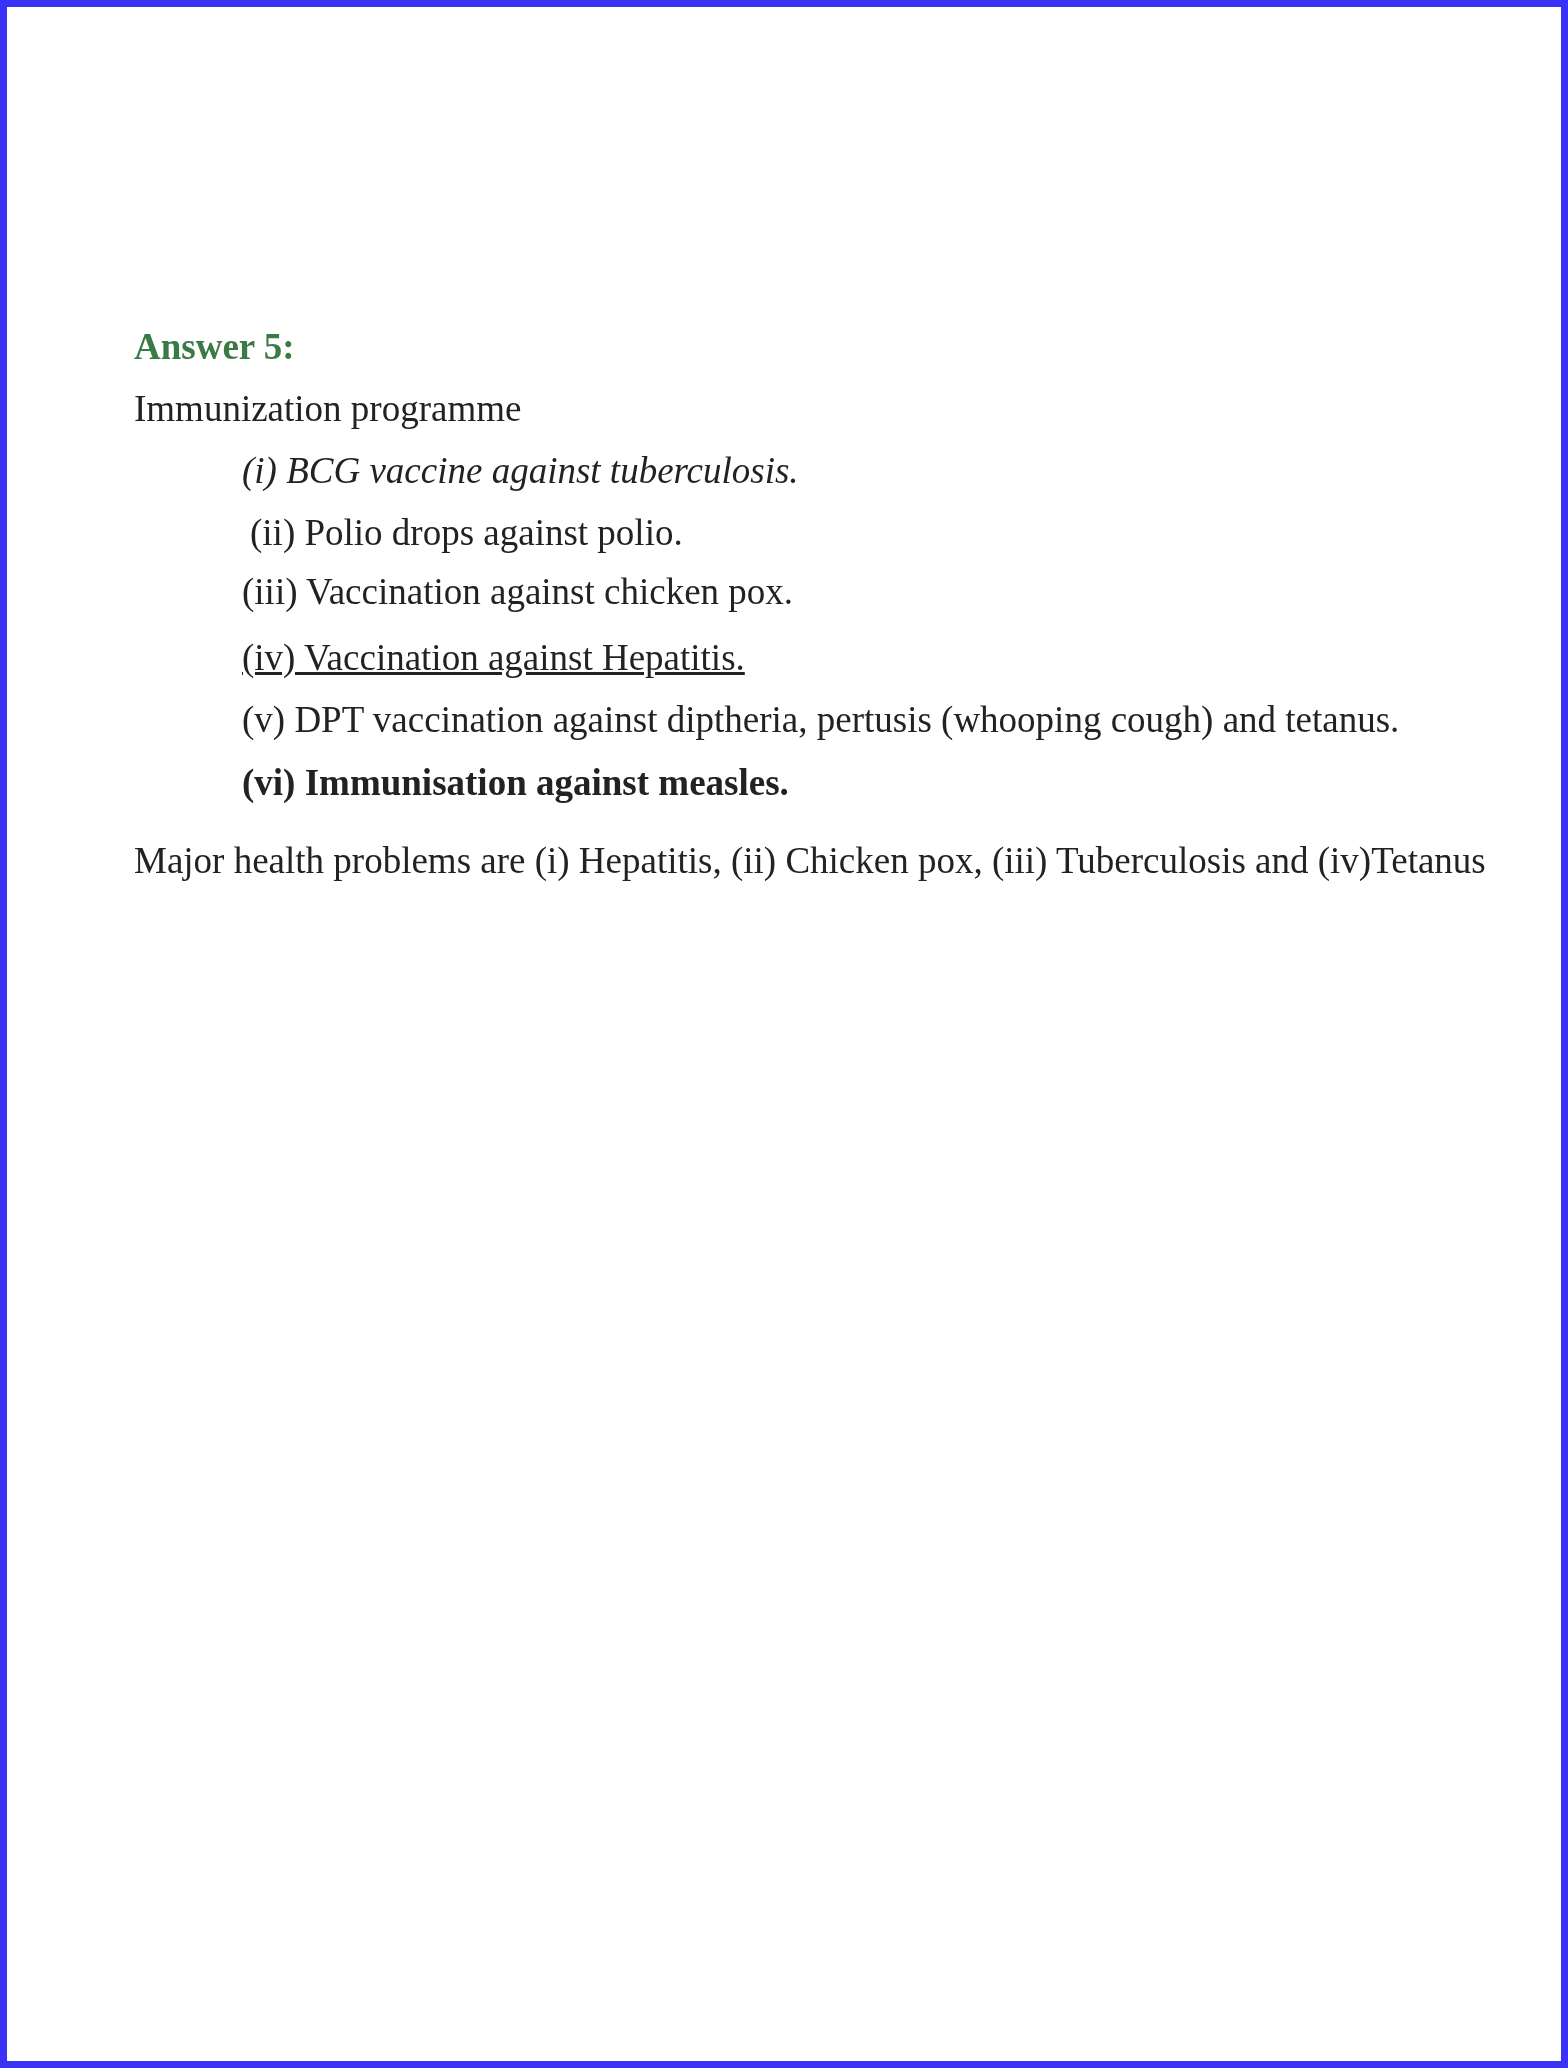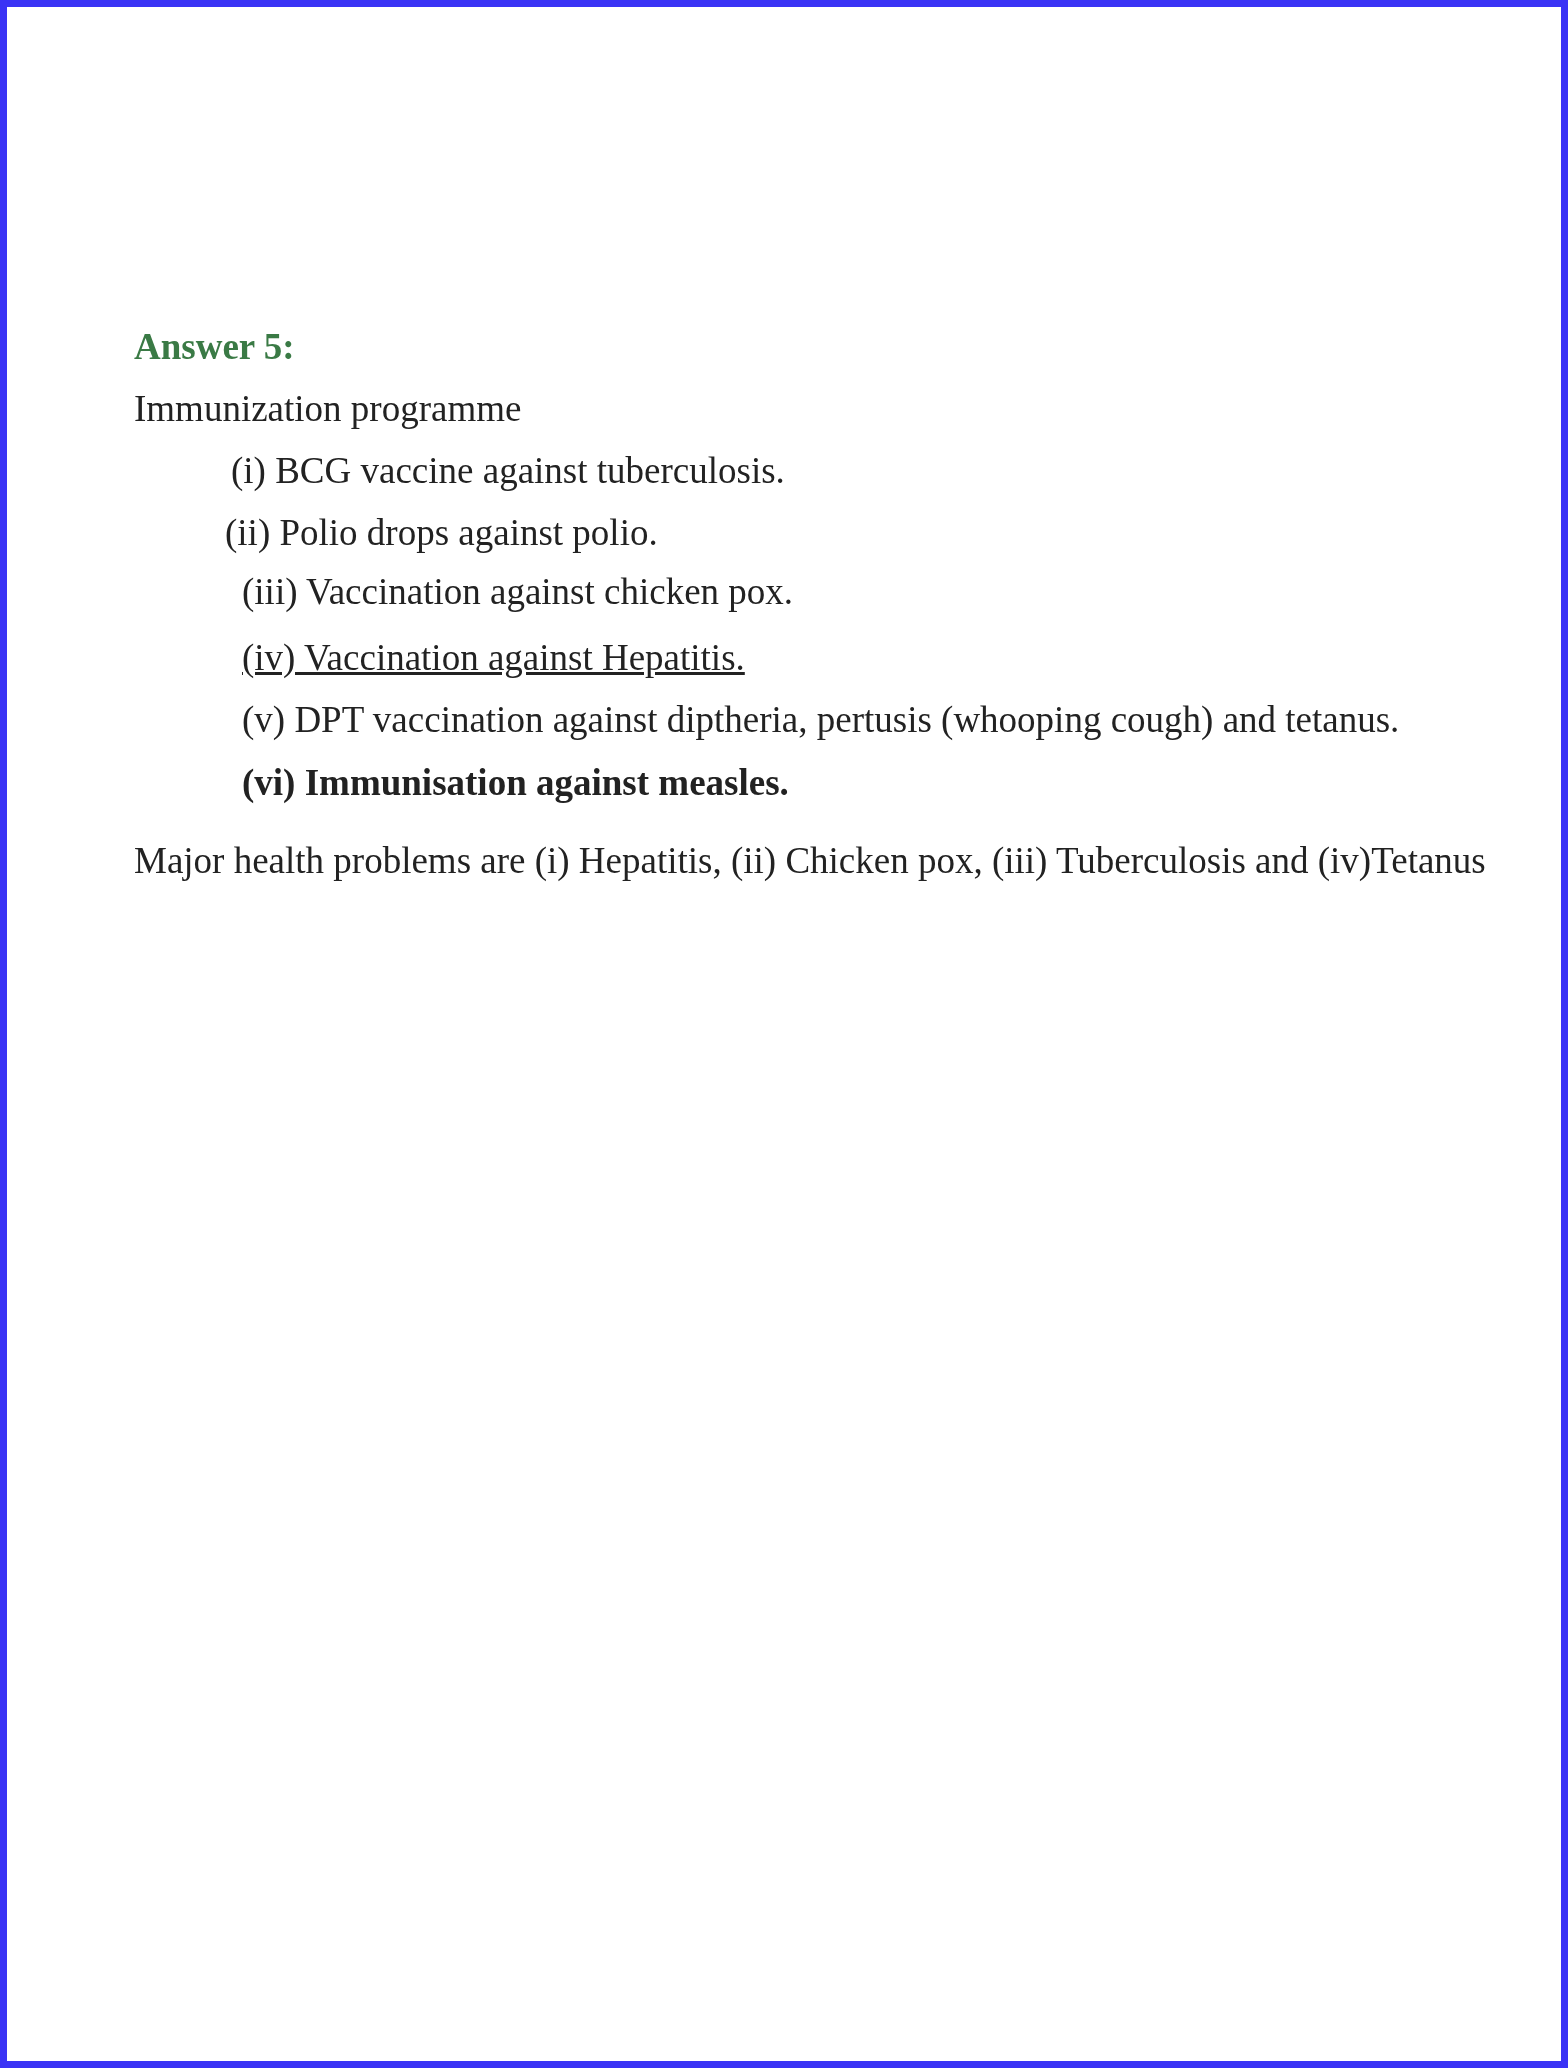--- a/index.html
+++ b/index.html
@@ -21,21 +21,21 @@
 </head>
 <body>
 
 <div class="page-border"></div>
 
 <div class="line heading" style="left:134px; top:327px;">Answer 5:</div>
 
 <div class="line" style="left:134px; top:389px;">Immunization programme</div>
 
 <div>
-  <div class="line" style="left:231px; top:451px;">(i) BCG vaccine against tuberculosis.</div>
-  <div class="line" style="left:225px; top:513px;text-align:center;">(ii) Polio drops against polio.</div>
+  <div class="line" style="left:242px; top:451px;font-style:italic;">(i) BCG vaccine against tuberculosis.</div>
+  <div class="line" style="left:250px; top:513px;text-align:center;">(ii) Polio drops against polio.</div>
   <div class="line" style="left:242px; top:572px;">(iii) Vaccination against chicken pox.</div>
   <div class="line" style="left:242px; top:638px;text-decoration:underline;">(iv) Vaccination against Hepatitis.</div>
   <div class="line" style="left:242px; top:700px;">(v) DPT vaccination against diptheria, pertusis (whooping cough) and tetanus.</div>
   <div class="line" style="left:242px; top:763px;font-weight:bold;">(vi) Immunisation against measles.</div>
 </div>
 
 <div class="line" style="left:134px; top:825px;margin-top:16px;">Major health problems are (i) Hepatitis, (ii) Chicken pox, (iii) Tuberculosis and (iv)Tetanus</div>
 
 </body></html>

